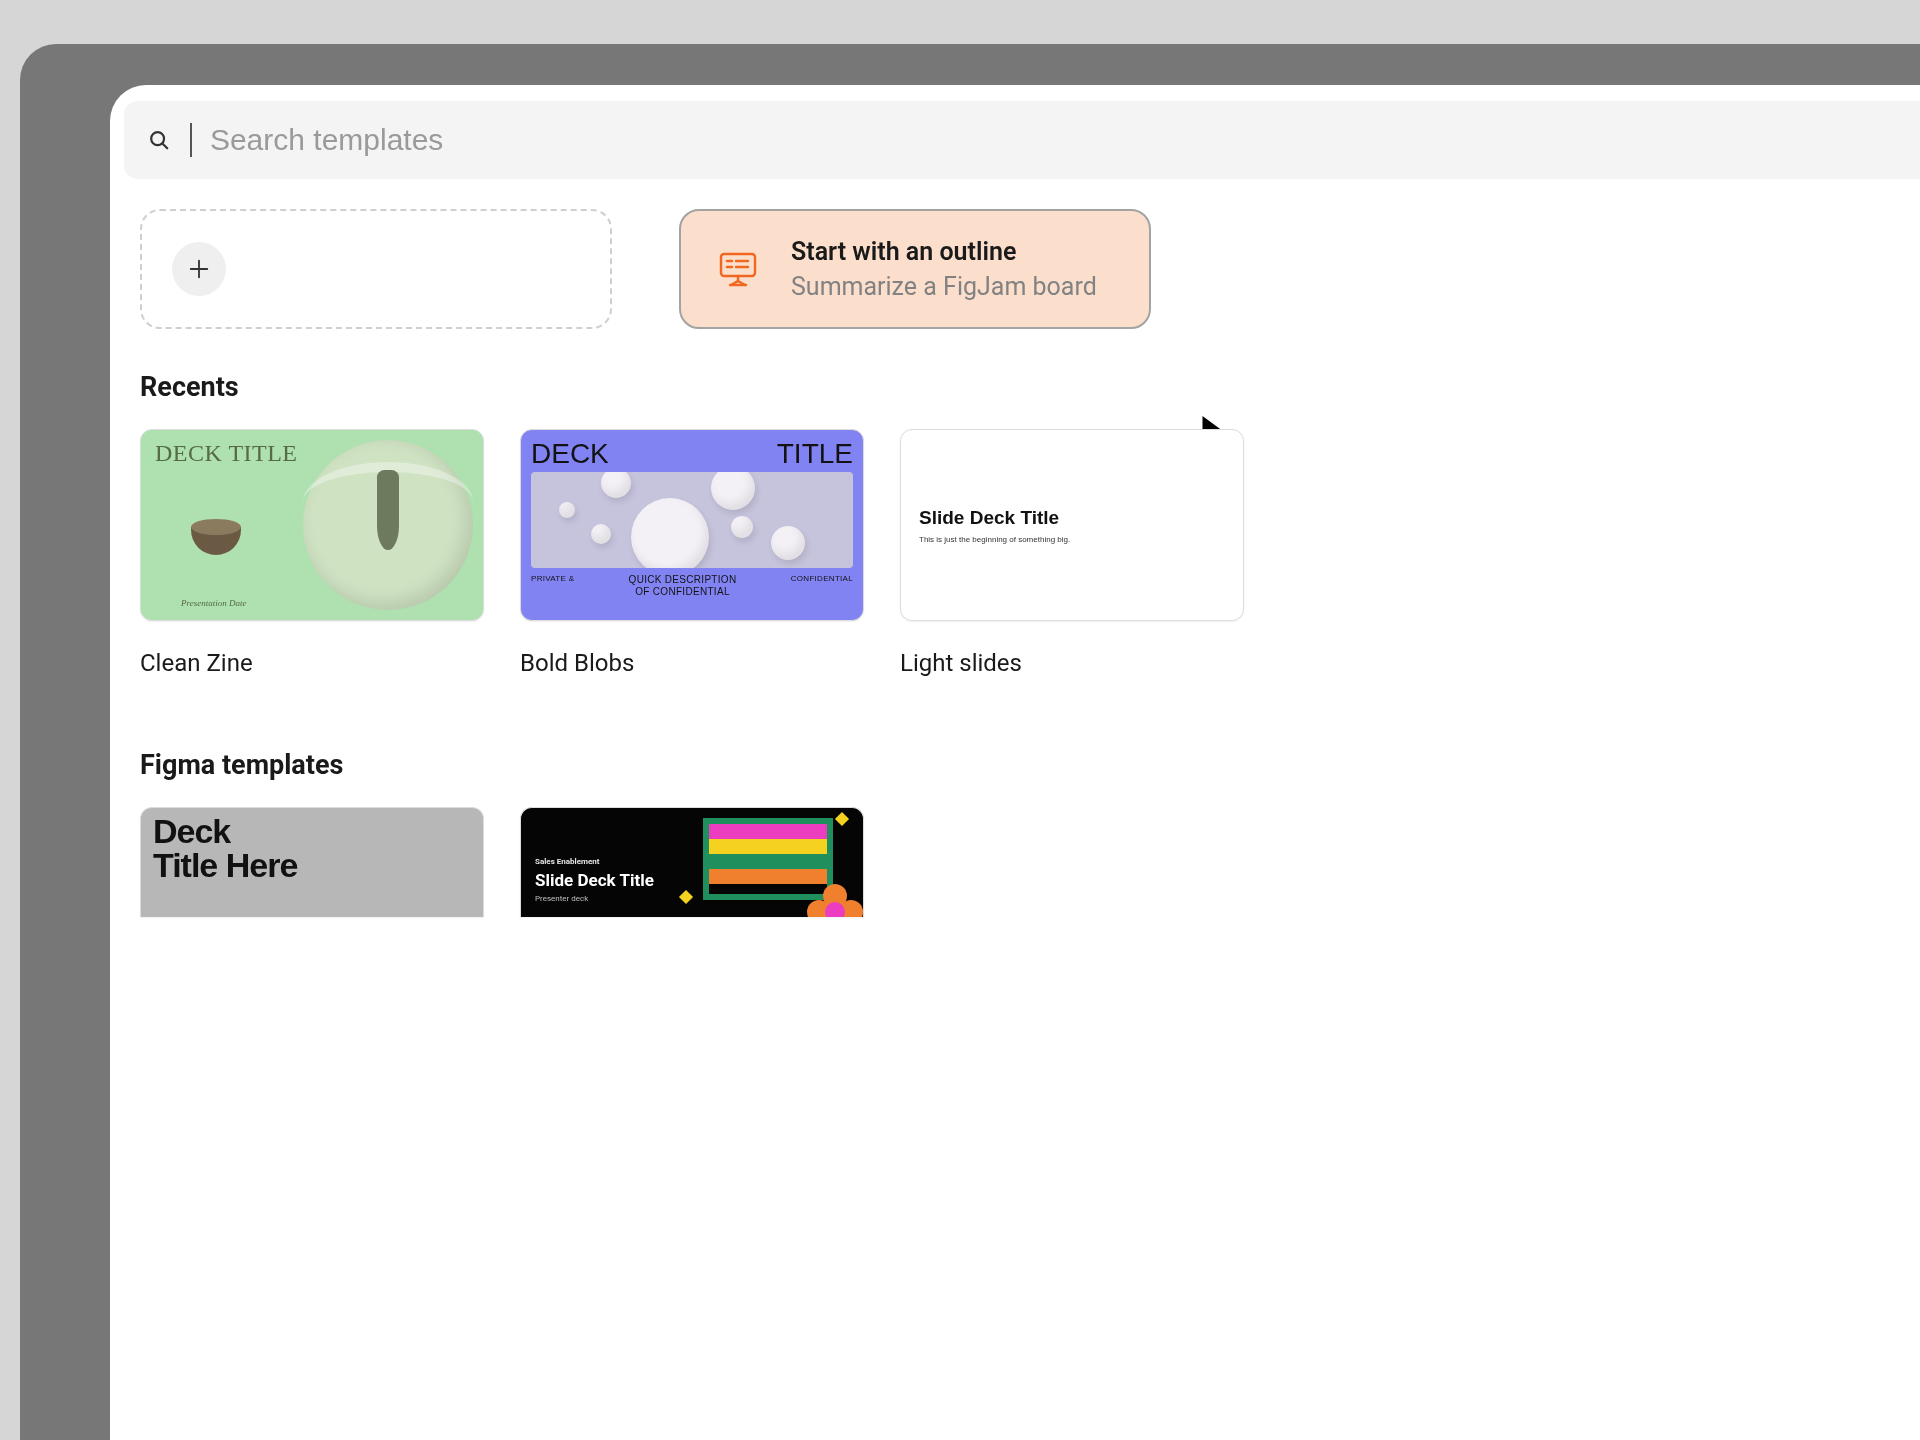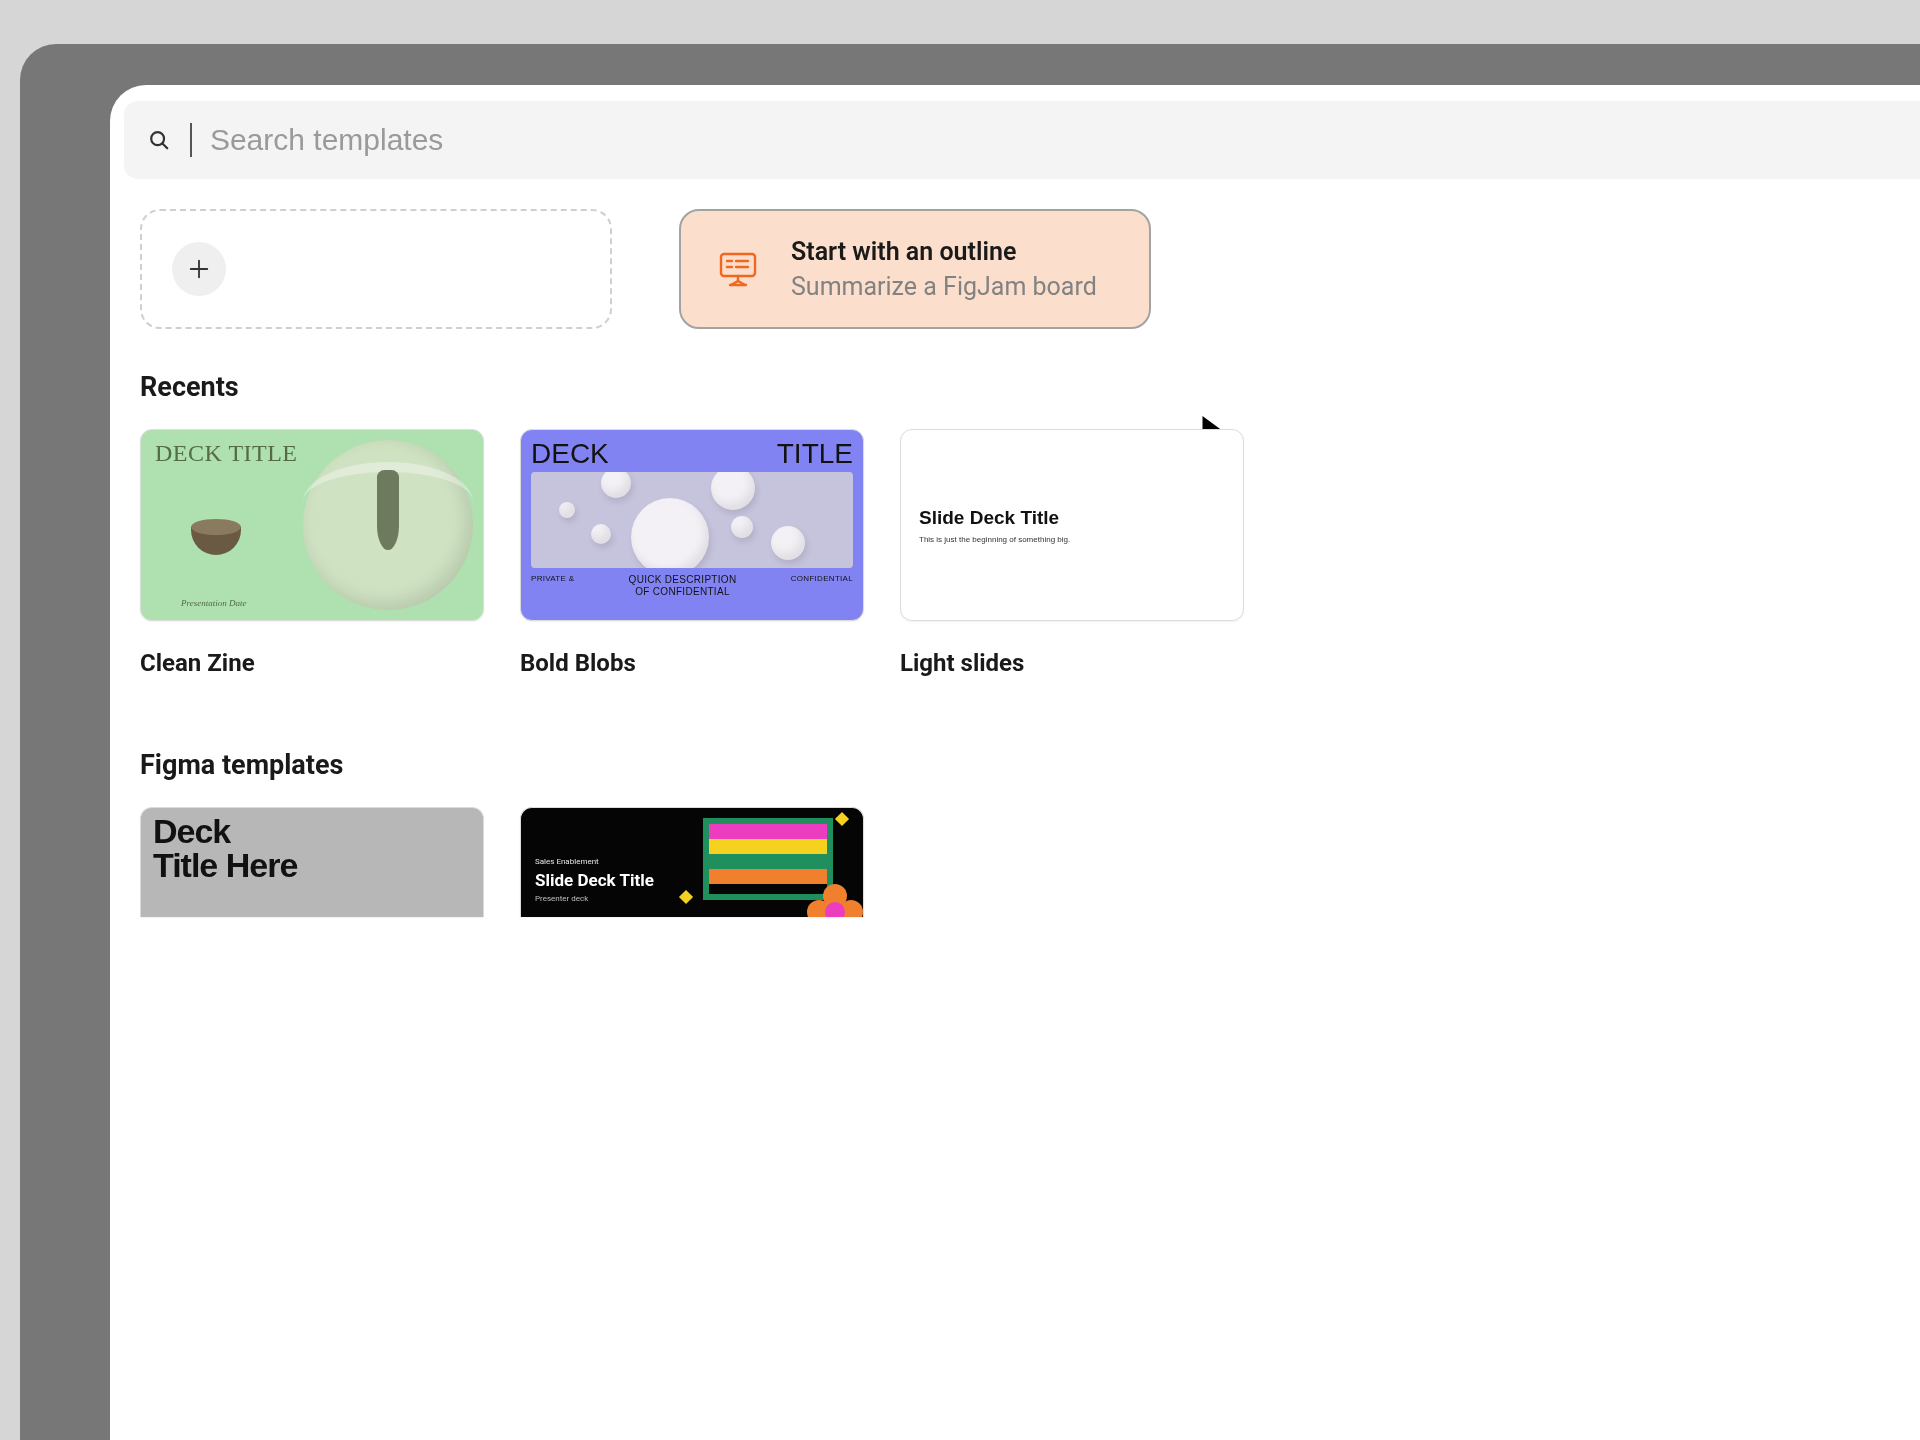--- a/index.html
+++ b/index.html
@@ -81,21 +81,21 @@
   .section-heading { font-size: 27px; font-weight: 700; color: #1a1a1a; margin-bottom: 26px; }
 
   .card-row { display: flex; gap: 36px; margin-bottom: 72px; }
 
   .template-item { width: 344px; cursor: pointer; }
   .thumb {
     width: 344px; height: 192px; border-radius: 12px; border: 1px solid #dcdcdc;
     overflow: hidden; position: relative; box-shadow: 0 1px 2px rgba(0,0,0,0.06);
     margin-bottom: 28px;
   }
-  .template-name { font-size: 24px; font-weight: 700; color: #1a1a1a; }
+  .template-name { font-size: 24px; font-weight: 400; color: #1a1a1a; }
 
   
   .thumb.zine { background: #aee0b0; }
   .zine-title { position:absolute; top:10px; left:14px; font-family: Georgia, serif; font-size:24px; color:#556b44; letter-spacing:0.5px; }
   .zine-bowl { position:absolute; left:50px; top:97px; width:50px; height:28px; background:#6a5a44; border-radius:0 0 28px 28px; }
   .zine-bowl::before { content:""; position:absolute; top:-8px; left:0; width:50px; height:16px; background:#8a7a5e; border-radius:50%; }
   .zine-circle { position:absolute; right:10px; top:10px; width:170px; height:170px; border-radius:50%; background:#cfe2c2; box-shadow: inset -6px -6px 18px rgba(0,0,0,0.12); }
   .zine-circle::after { content:""; position:absolute; left:50%; top:30px; width:22px; height:80px; background:#6e7a5e; border-radius:12px 12px 18px 18px / 12px 12px 40px 40px; transform:translateX(-50%); }
   .zine-handle { position:absolute; right:0; top:22px; width:170px; height:40px; border-top:10px solid rgba(255,255,255,0.35); border-radius:85px 85px 0 0 / 40px 40px 0 0; }
   .zine-date { position:absolute; bottom:12px; left:40px; font-family: Georgia, serif; font-style:italic; font-size:9px; color:#556b44; }
@@ -126,21 +126,21 @@
   
   .thumb.ft1 { background:#fff; display:flex; flex-direction:column; justify-content:flex-end; align-items:center; padding-bottom:10px; }
   .ft1-title { font-family: Georgia, serif; font-weight:700; font-size:17px; color:#111; }
   .ft1-sub { font-family: Georgia, serif; font-size:8px; color:#666; margin-top:2px; }
 
   .thumb.ft2 { background:#b7b7b7; padding:6px 12px; }
   .ft2-title { font-family: Helvetica, Arial, sans-serif; font-weight:700; font-size:34px; line-height:1.0; color:#111; letter-spacing:-1px; }
 
   .thumb.ft3 { background:#050505; padding:14px 16px; position:relative; }
   .ft3-over { position:absolute; left:14px; bottom:14px; }
-  .ft3-eyebrow { font-size:8px; color:#e6e6e6; font-weight:400; margin-bottom:4px; }
+  .ft3-eyebrow { font-size:8px; color:#e6e6e6; font-weight:700; margin-bottom:4px; }
   .ft3-title { font-size:17px; color:#fff; font-weight:700; }
   .ft3-presenter { font-size:8px; color:#bfbfbf; margin-top:4px; }
   .ft3-art { position:absolute; right:6px; top:6px; width:190px; height:120px; }
   .stripe-box { position:absolute; top:4px; left:36px; width:130px; height:82px; border:6px solid #1f8f5d; }
   .stripe { height:15px; }
   .s-pink{background:#ec3cc0;} .s-yel{background:#f4d21f;} .s-grn{background:#1f8f5d;} .s-org{background:#f07f2e;}
   .diamond { position:absolute; width:10px; height:10px; background:#f4d21f; transform:rotate(45deg); }
   .d1{ left:14px; top:78px; } .d2{ left:170px; top:0px; } .d3{ left:178px; top:98px; background:#00b3ff;}
   .flower { position:absolute; right:-6px; bottom:-6px; width:56px; height:56px; }
   .petal { position:absolute; width:24px; height:24px; border-radius:50%; background:#f07f2e; }

